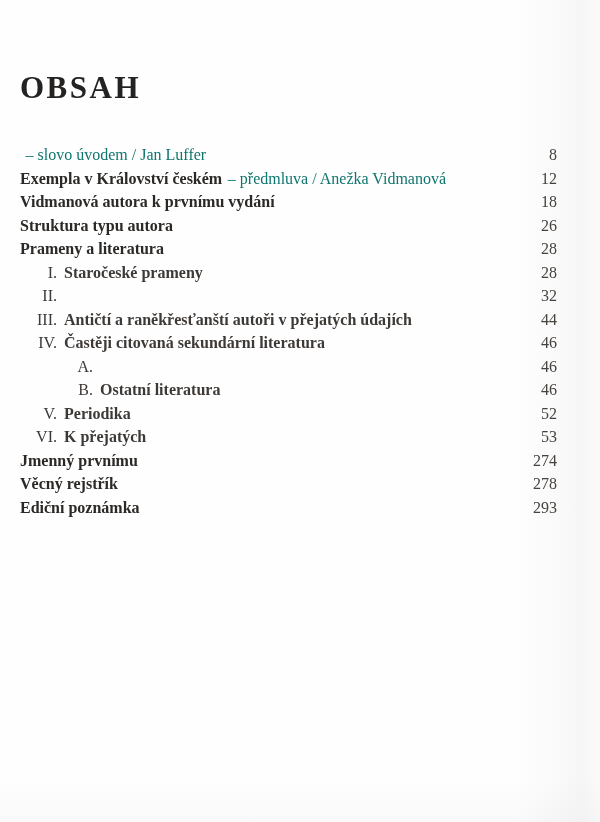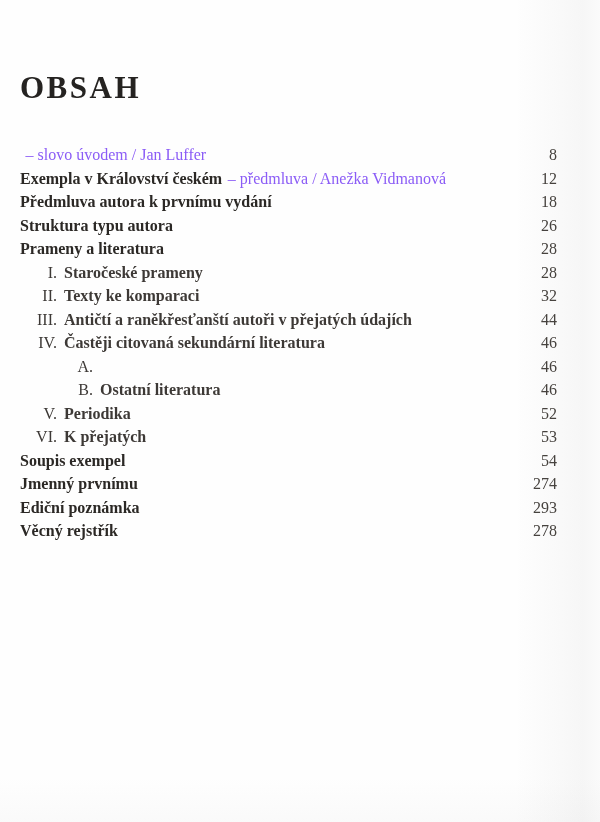--- a/index.html
+++ b/index.html
@@ -74,21 +74,21 @@
     text-align: right;
     flex: 0 0 auto;
   }
   .row.lvl0 .num { width: 0; margin-right: 0; }
   .row.lvl1 .num { width: 37px; margin-right: 7px; }
   .row.lvl2 .num { width: 73px; margin-right: 7px; }
 
   .row .lbl { font-weight: 700; }
   .row.bold .lbl { font-weight: 700; color: #2b2825; }
 
-  .row .sfx { font-weight: 400; margin-left: 0.35em; color: #8b5cf6; }
+  .row .sfx { font-weight: 400; margin-left: 0.35em; color: #0f766e; }
   .row .sfx:empty { margin-left: 0; }
 
   .row .pg {
     margin-left: auto;
     text-align: right;
     min-width: 44px;
     font-weight: 400;
     color: #45413d;
     flex: 0 0 auto;
   }
@@ -108,21 +108,21 @@
     <span class="pg">8</span>
   </div>
         <div class="row lvl0 bold">
     <span class="num"></span>
     <span class="lbl">Exempla v Království českém</span>
     <span class="sfx">– předmluva / Anežka Vidmanová</span>
     <span class="pg">12</span>
   </div>
         <div class="row lvl0 bold">
     <span class="num"></span>
-    <span class="lbl">Předmluva autora k prvnímu vydání</span>
+    <span class="lbl">Vidmanová autora k prvnímu vydání</span>
     <span class="sfx"></span>
     <span class="pg">18</span>
   </div>
         <div class="row lvl0 bold">
     <span class="num"></span>
     <span class="lbl">Struktura typu autora</span>
     <span class="sfx"></span>
     <span class="pg">26</span>
   </div>
         <div class="row lvl0 bold">
@@ -132,21 +132,20 @@
     <span class="pg">28</span>
   </div>
         <div class="row lvl1">
     <span class="num">I.</span>
     <span class="lbl">Staročeské prameny</span>
     <span class="sfx"></span>
     <span class="pg">28</span>
   </div>
         <div class="row lvl1">
     <span class="num">II.</span>
-    <span class="lbl">Texty ke komparaci</span>
     <span class="sfx"></span>
     <span class="pg">32</span>
   </div>
         <div class="row lvl1">
     <span class="num">III.</span>
     <span class="lbl">Antičtí a raněkřesťanští autoři v přejatých údajích</span>
     <span class="sfx"></span>
     <span class="pg">44</span>
   </div>
         <div class="row lvl1">
@@ -173,40 +172,34 @@
     <span class="pg">52</span>
   </div>
         <div class="row lvl1">
     <span class="num">VI.</span>
     <span class="lbl">K přejatých</span>
     <span class="sfx"></span>
     <span class="pg">53</span>
   </div>
         <div class="row lvl0 bold">
     <span class="num"></span>
-    <span class="lbl">Soupis exempel</span>
-    <span class="sfx"></span>
-    <span class="pg">54</span>
-  </div>
-        <div class="row lvl0 bold">
-    <span class="num"></span>
     <span class="lbl">Jmenný prvnímu</span>
     <span class="sfx"></span>
     <span class="pg">274</span>
   </div>
         <div class="row lvl0 bold">
     <span class="num"></span>
+    <span class="lbl">Věcný rejstřík</span>
+    <span class="sfx"></span>
+    <span class="pg">278</span>
+  </div>
+        <div class="row lvl0 bold">
+    <span class="num"></span>
     <span class="lbl">Ediční poznámka</span>
     <span class="sfx"></span>
     <span class="pg">293</span>
-  </div>
-        <div class="row lvl0 bold">
-    <span class="num"></span>
-    <span class="lbl">Věcný rejstřík</span>
-    <span class="sfx"></span>
-    <span class="pg">278</span>
   </div>
       </div>
   </div>
 
   <div class="shade-right"></div>
   <div class="shade-bottom"></div>
 </div>
 
 </body></html>

